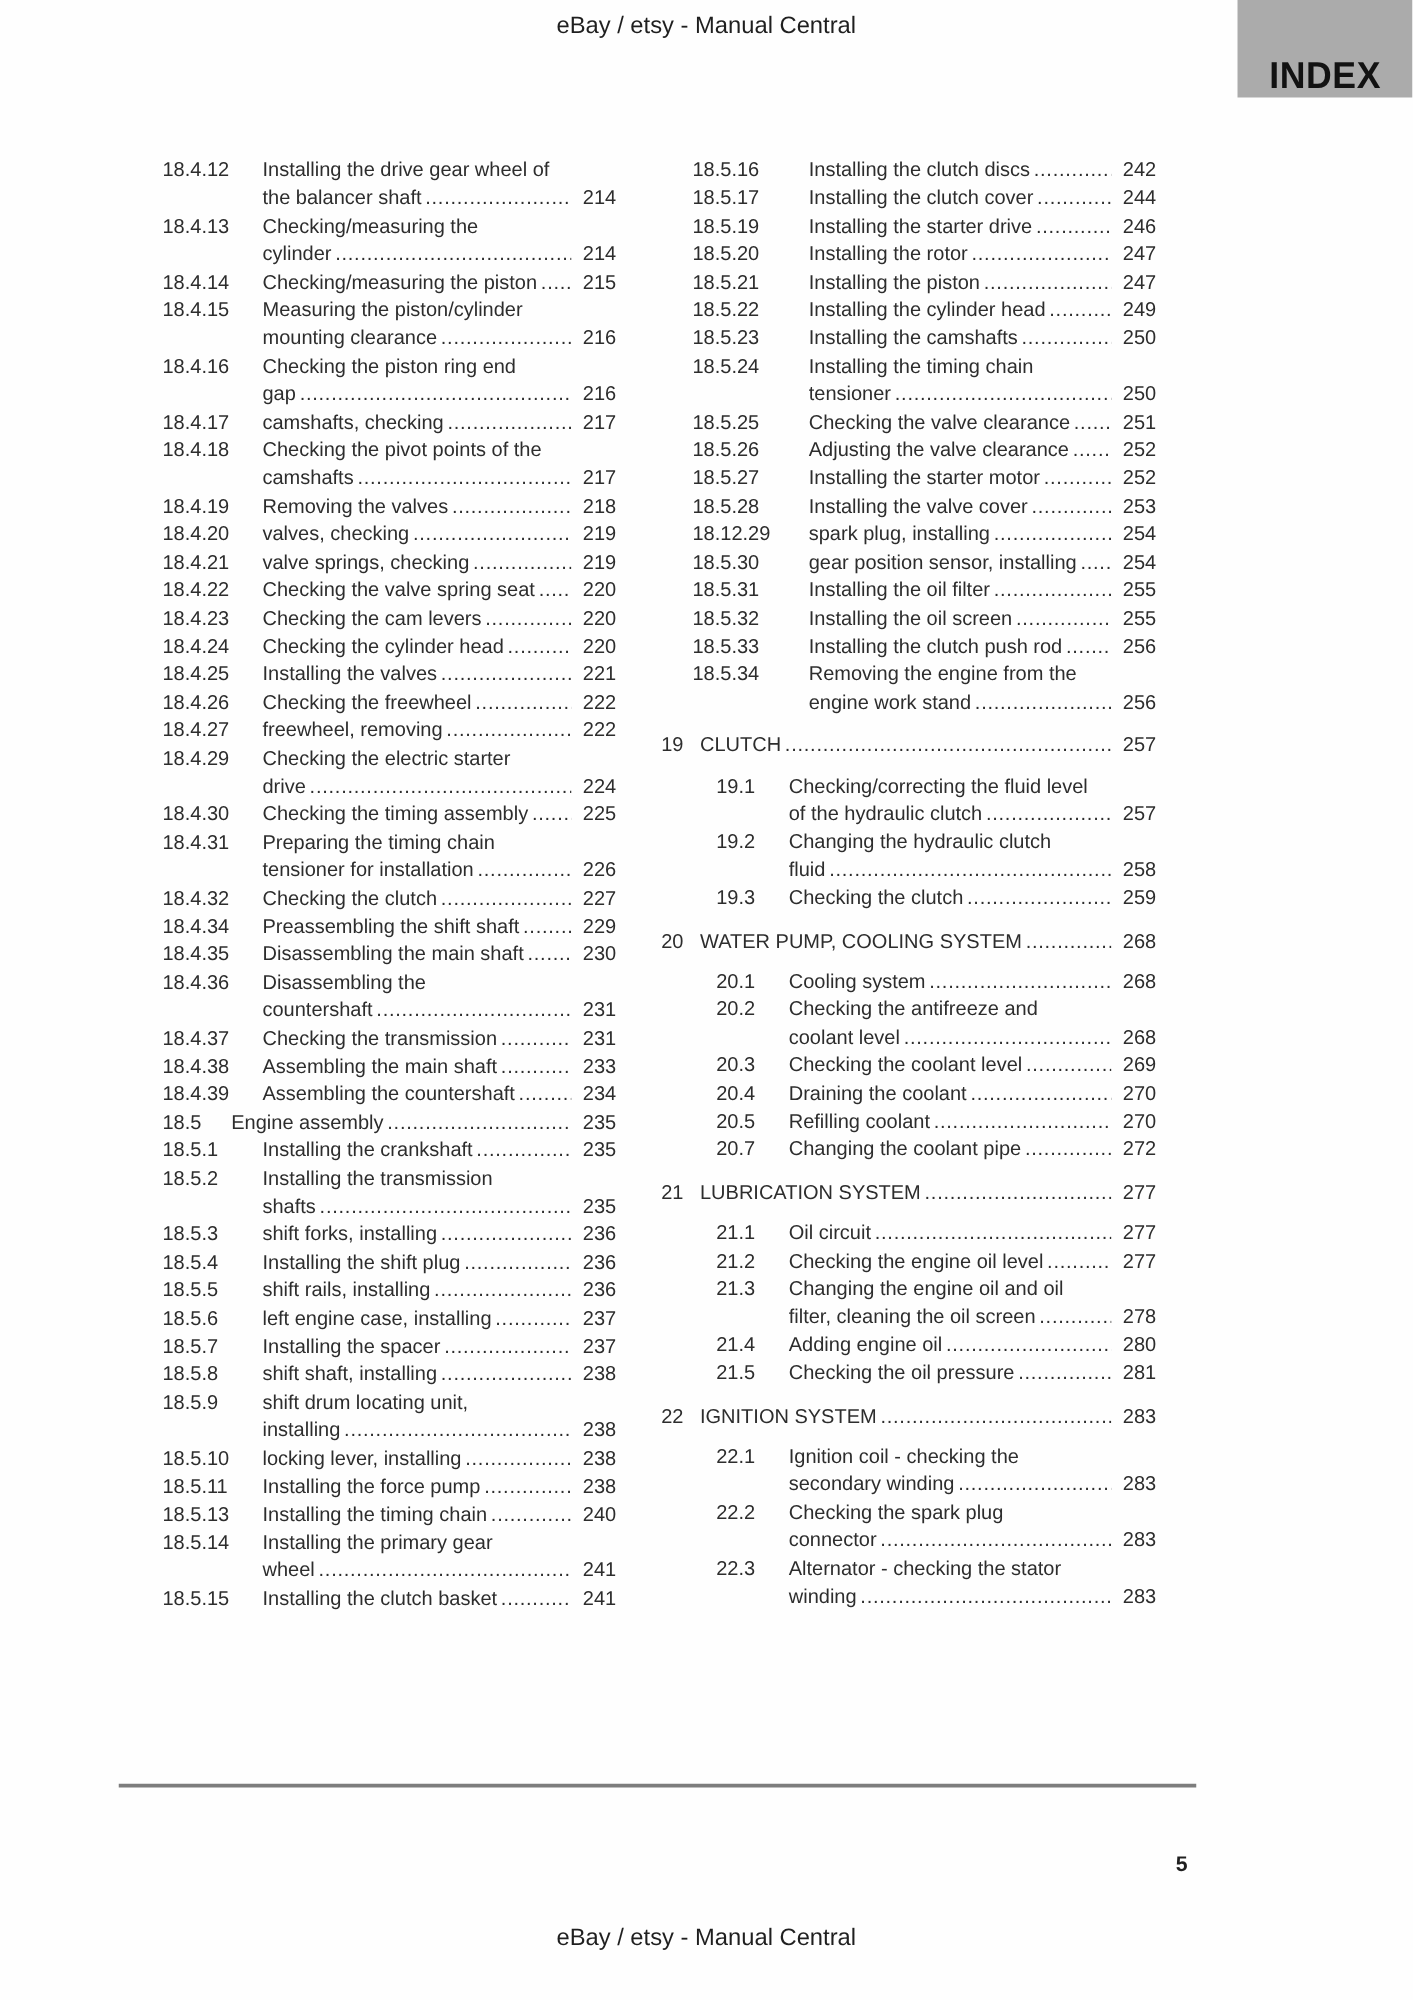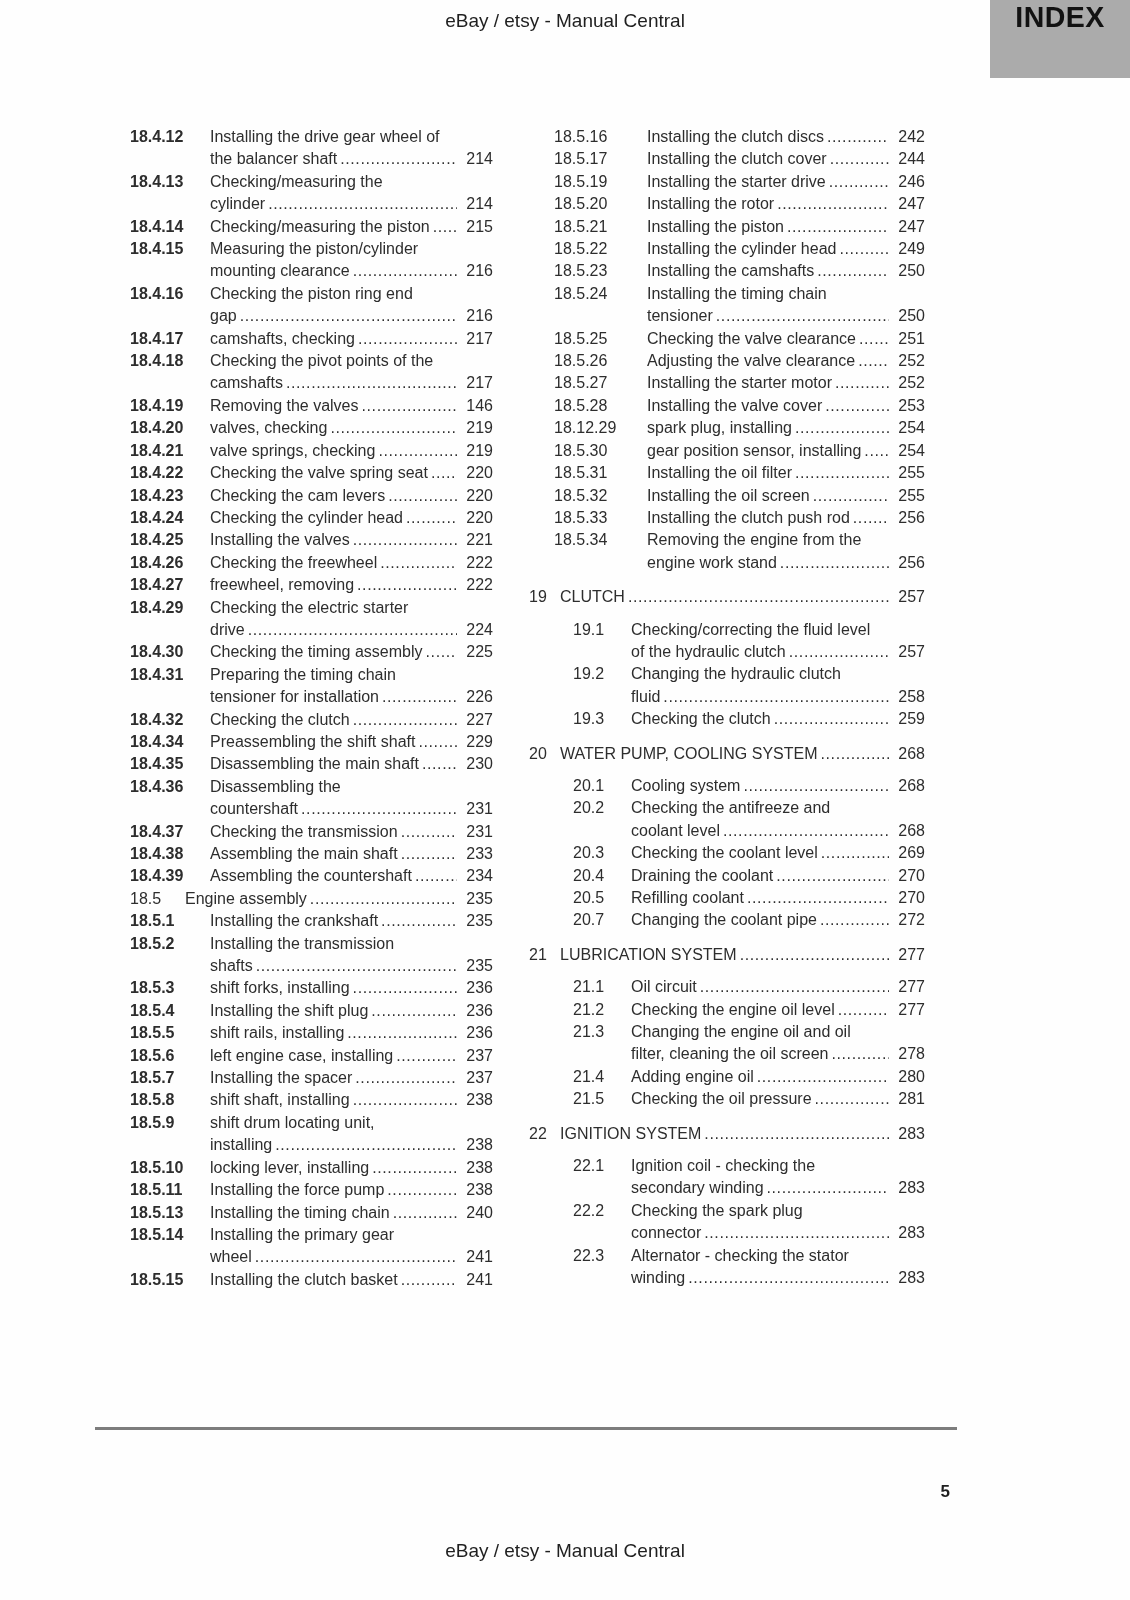--- a/index.html
+++ b/index.html
@@ -8,21 +8,21 @@
     background:#fefefe; color:#2d2d2d;
     font-family:"Liberation Sans", sans-serif;
     overflow:hidden;
   }
   .page-header-title {
     position:absolute; top:10px; left:0; width:1130px;
     text-align:center; font-size:19px; color:#1f1f1f;
   }
   .index-box {
     position:absolute; top:0; right:0; width:140px; height:78px;
-    background:#ababab; display:flex; align-items:flex-start; justify-content:center;
+    background:#ababab; display:flex; align-items:flex-end; justify-content:center;
   }
   .index-label {
     font-size:30px; font-weight:bold; color:#121212;
     transform:scaleX(0.95); letter-spacing:0.5px;
   }
   .col { position:absolute; top:126px; font-size:16px; line-height:22.4px; }
   .col-left  { left:130px; width:363px; }
   .col-right { left:525px; width:400px; }
   .entry { display:flex; align-items:flex-start; }
   .num { flex:none; }
@@ -30,21 +30,21 @@
   .tline { white-space:nowrap; }
   .tline.last { display:flex; align-items:baseline; }
   .t { flex:none; white-space:nowrap; }
   .dots { flex:1 1 auto; min-width:8px; overflow:hidden; white-space:nowrap; margin:0 6px 0 3px; }
   .dots::before {
     content:"......................................................................................................";
     letter-spacing:0.6px;
   }
   .page { flex:none; width:30px; text-align:right; }
   .col-left  .lv2 .num { width:55px; }
-  .col-left  .lv3 .num { width:80px;font-weight:bold; }
+  .col-left  .lv3 .num { width:80px; }
   .col-right .lv1 { margin:12px 0 10px; }
   .col-right .lv1 .num { margin-left:4px;  width:31px; }
   .col-right .lv2 .num { margin-left:48px; width:58px; }
   .col-right .lv3 .num { margin-left:29px; width:93px; }
   .footer-rule {
     position:absolute; left:95px; top:1427px; width:862px; height:3px;
     background:#7d7d7d;
   }
   .footer-page-number {
     position:absolute; top:1482px; left:908px; width:42px;
@@ -139,21 +139,21 @@
           <span class="page">217</span>
         </div>
       </div>
     </div>
     <div class="entry lv3">
       <span class="num">18.4.19</span>
       <div class="tblock">
         <div class="tline last">
           <span class="t">Removing the valves</span>
           <span class="dots"></span>
-          <span class="page">146</span>
+          <span class="page">218</span>
         </div>
       </div>
     </div>
     <div class="entry lv3">
       <span class="num">18.4.20</span>
       <div class="tblock">
         <div class="tline last">
           <span class="t">valves, checking</span>
           <span class="dots"></span>
           <span class="page">219</span>

